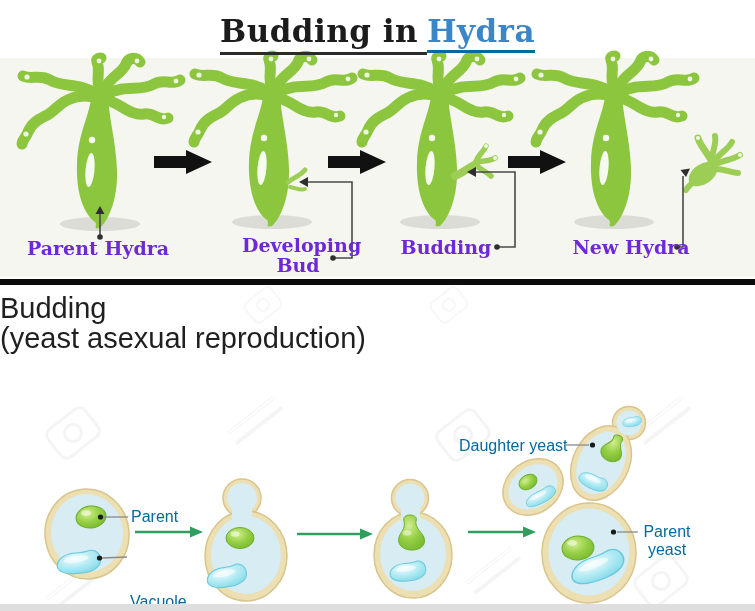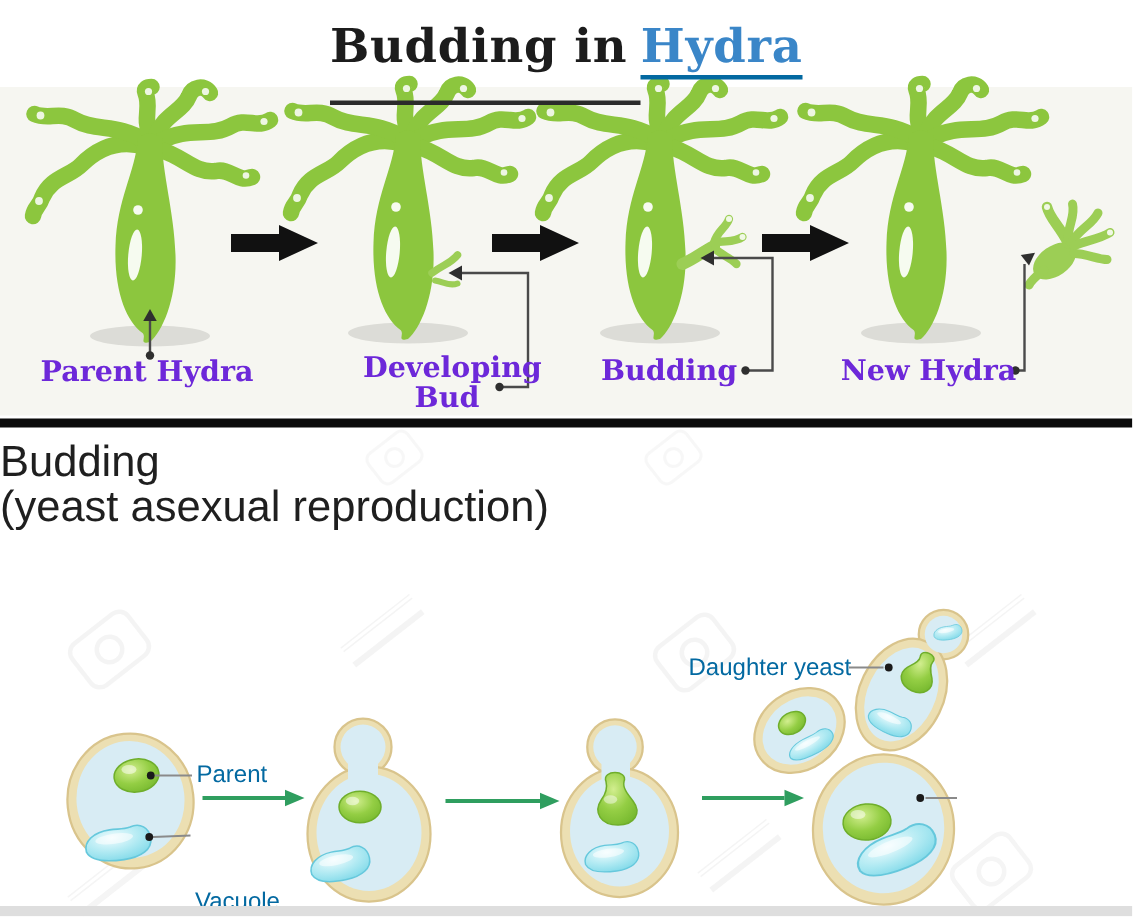--- a/index.html
+++ b/index.html
@@ -5,30 +5,30 @@
   html,body{margin:0;padding:0;background:#ffffff;}
   .page{position:relative;width:755px;height:611px;background:#ffffff;overflow:hidden;
         font-family:"Liberation Sans",sans-serif;}
 
   
   .hydra-panel{position:absolute;left:0;top:58px;width:755px;height:219px;
                background:#f6f6f1;z-index:0;}
   .hydra-title{position:absolute;left:0;top:13px;width:755px;text-align:center;
                font-family:"DejaVu Serif","Liberation Serif",serif;
                font-weight:bold;font-size:31px;color:#1c1c1c;z-index:3;letter-spacing:.5px;}
-  .hydra-title .t-prefix{border-bottom:3px solid #2b2b2b;padding-bottom:18px;padding-right:9px;}
+  .hydra-title .t-prefix{border-bottom:3px solid #2b2b2b;padding-bottom:3px;padding-right:9px;}
   .hydra-title .t-link{color:#3A86C8;border-bottom:3px solid #0369a1;padding-bottom:1px;}
 
   .lbl-h{position:absolute;font-family:"DejaVu Serif","Liberation Serif",serif;
          font-weight:bold;font-size:19px;color:#6d28d9;text-align:center;
          line-height:1.04;z-index:3;}
   .lbl-parent-hydra{left:20px;top:239px;width:156px;}
   .lbl-developing  {left:207px;top:236px;width:112px;margin-left:35px;}
   .lbl-newbud      {left:396px;top:238px;width:100px;}
-  .lbl-newhydra    {left:556px;top:238px;width:126px;}
+  .lbl-newhydra    {left:568px;top:238px;width:126px;}
 
   .divider{position:absolute;left:0;top:279px;width:755px;height:6px;background:#0b0b0b;z-index:2;}
 
   
   .yeast-title{position:absolute;left:0;top:293px;width:755px;text-align:left;
                font-size:29px;line-height:30px;color:#1f1f1f;z-index:3;}
   .lbl-y{position:absolute;font-size:16px;color:#0369a1;z-index:3;line-height:1.12;}
   .lbl-nucleus {left:131px;top:508px;}
   .lbl-vacuole {left:130px;top:549px;margin-top:44px;}
   .lbl-daughter{left:459px;top:437px;}
@@ -272,15 +272,16 @@
   <div class="divider"></div>
 
   <div class="yeast-title">
     <div>Budding</div>
     <div>(yeast asexual reproduction)</div>
   </div>
 
   <div class="lbl-y lbl-nucleus">Parent</div>
   <div class="lbl-y lbl-vacuole">Vacuole</div>
   <div class="lbl-y lbl-daughter">Daughter yeast</div>
+  <div class="lbl-y lbl-parent-yeast">Parent yeast</div>
 
   <div class="bottom-strip"></div>
 </div>
 
 </body></html>

